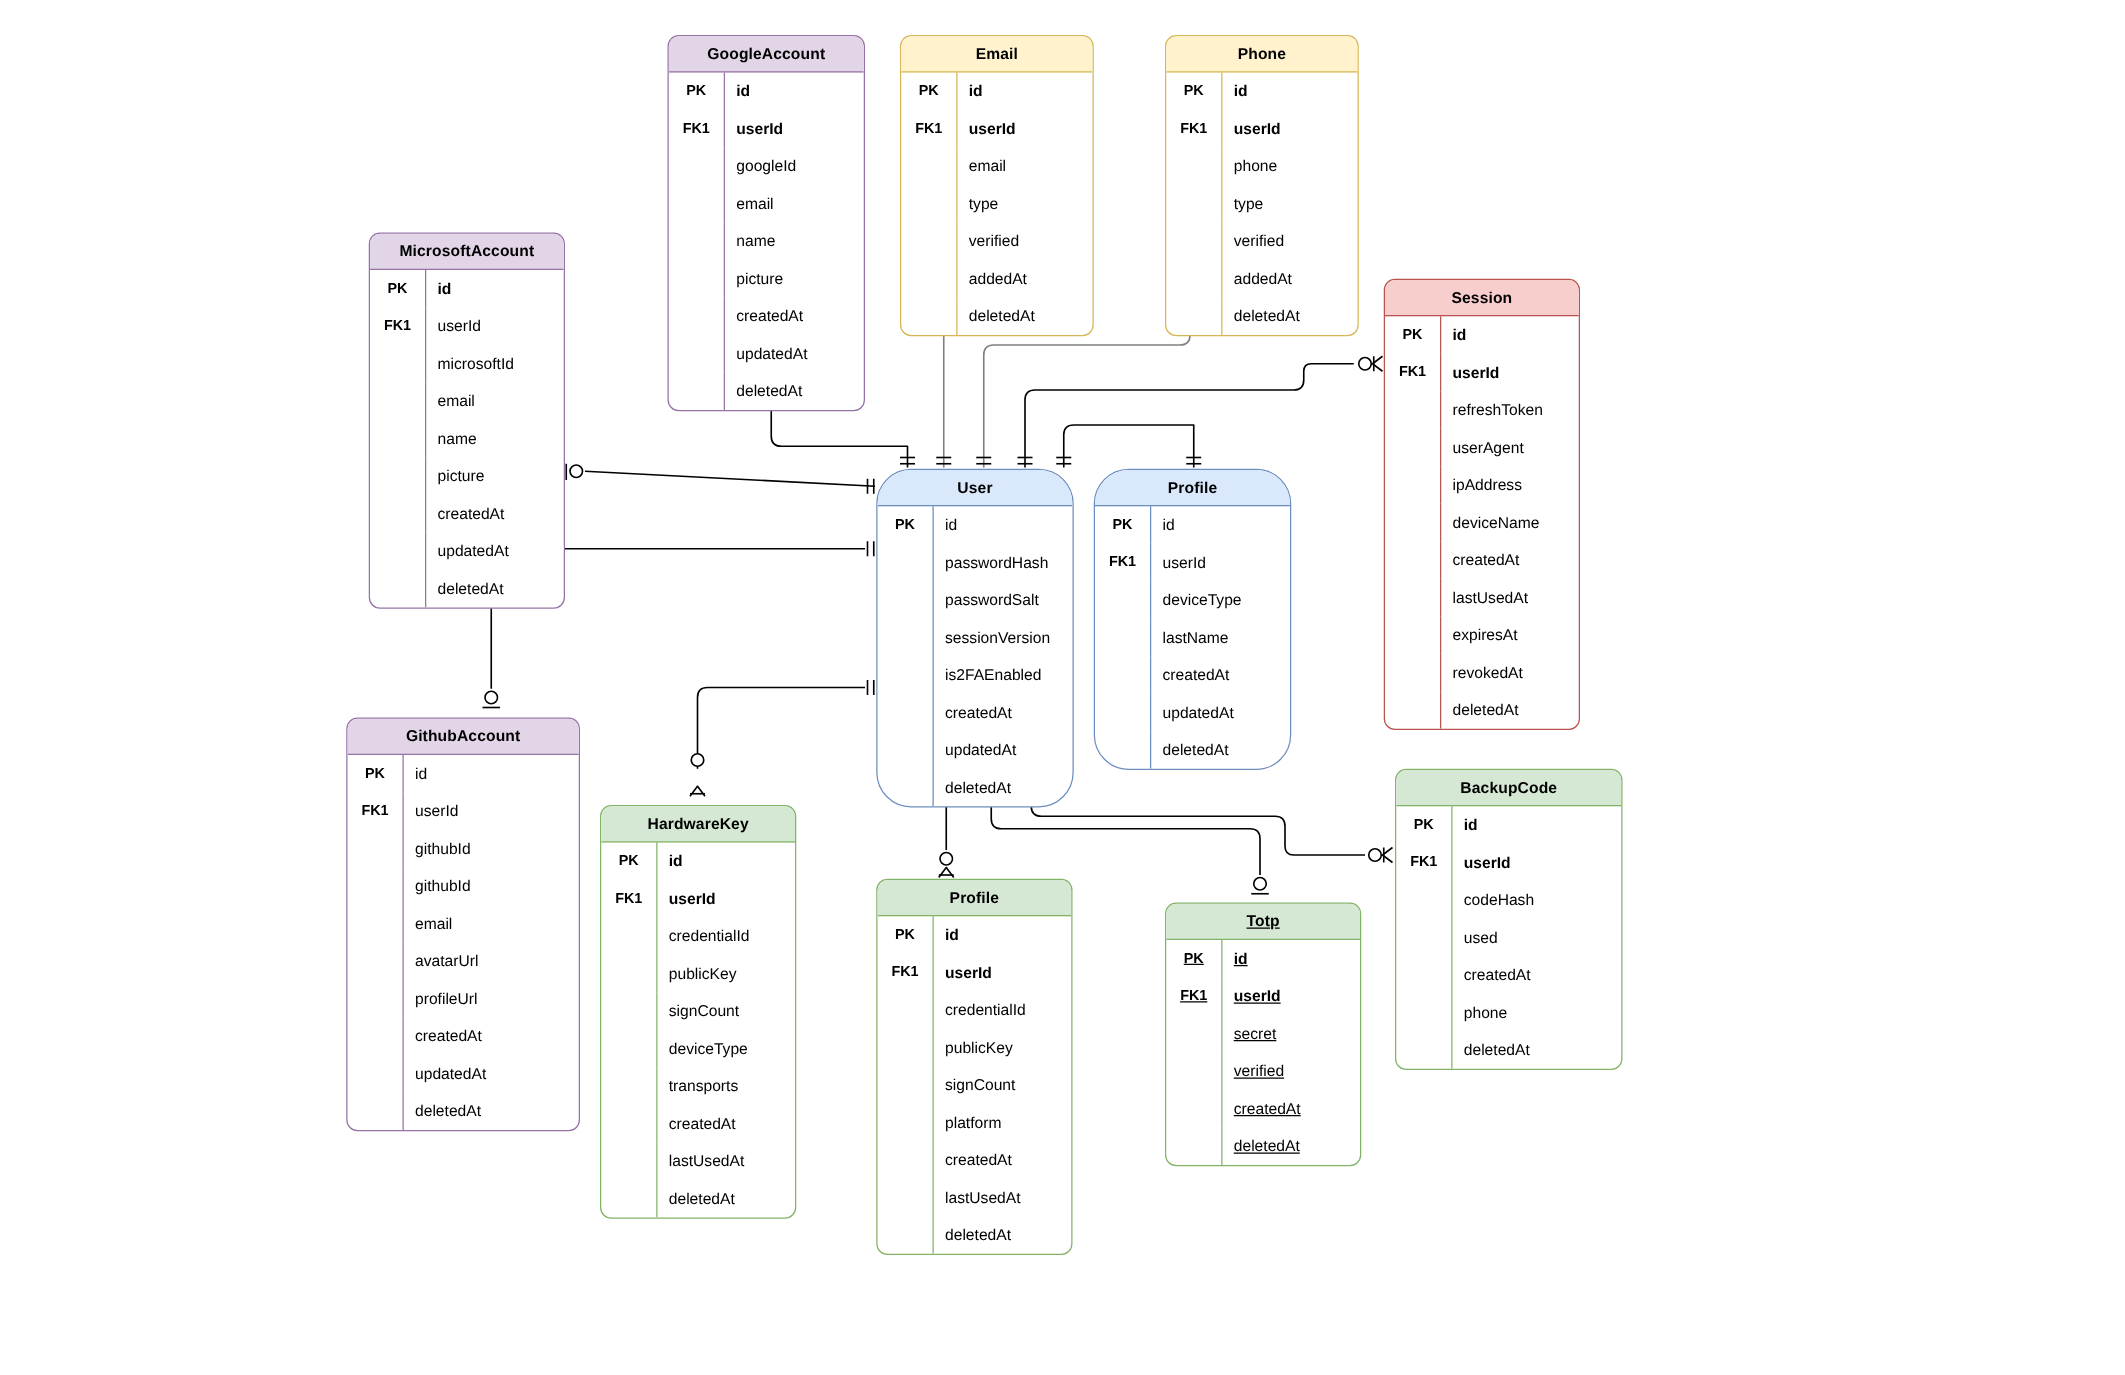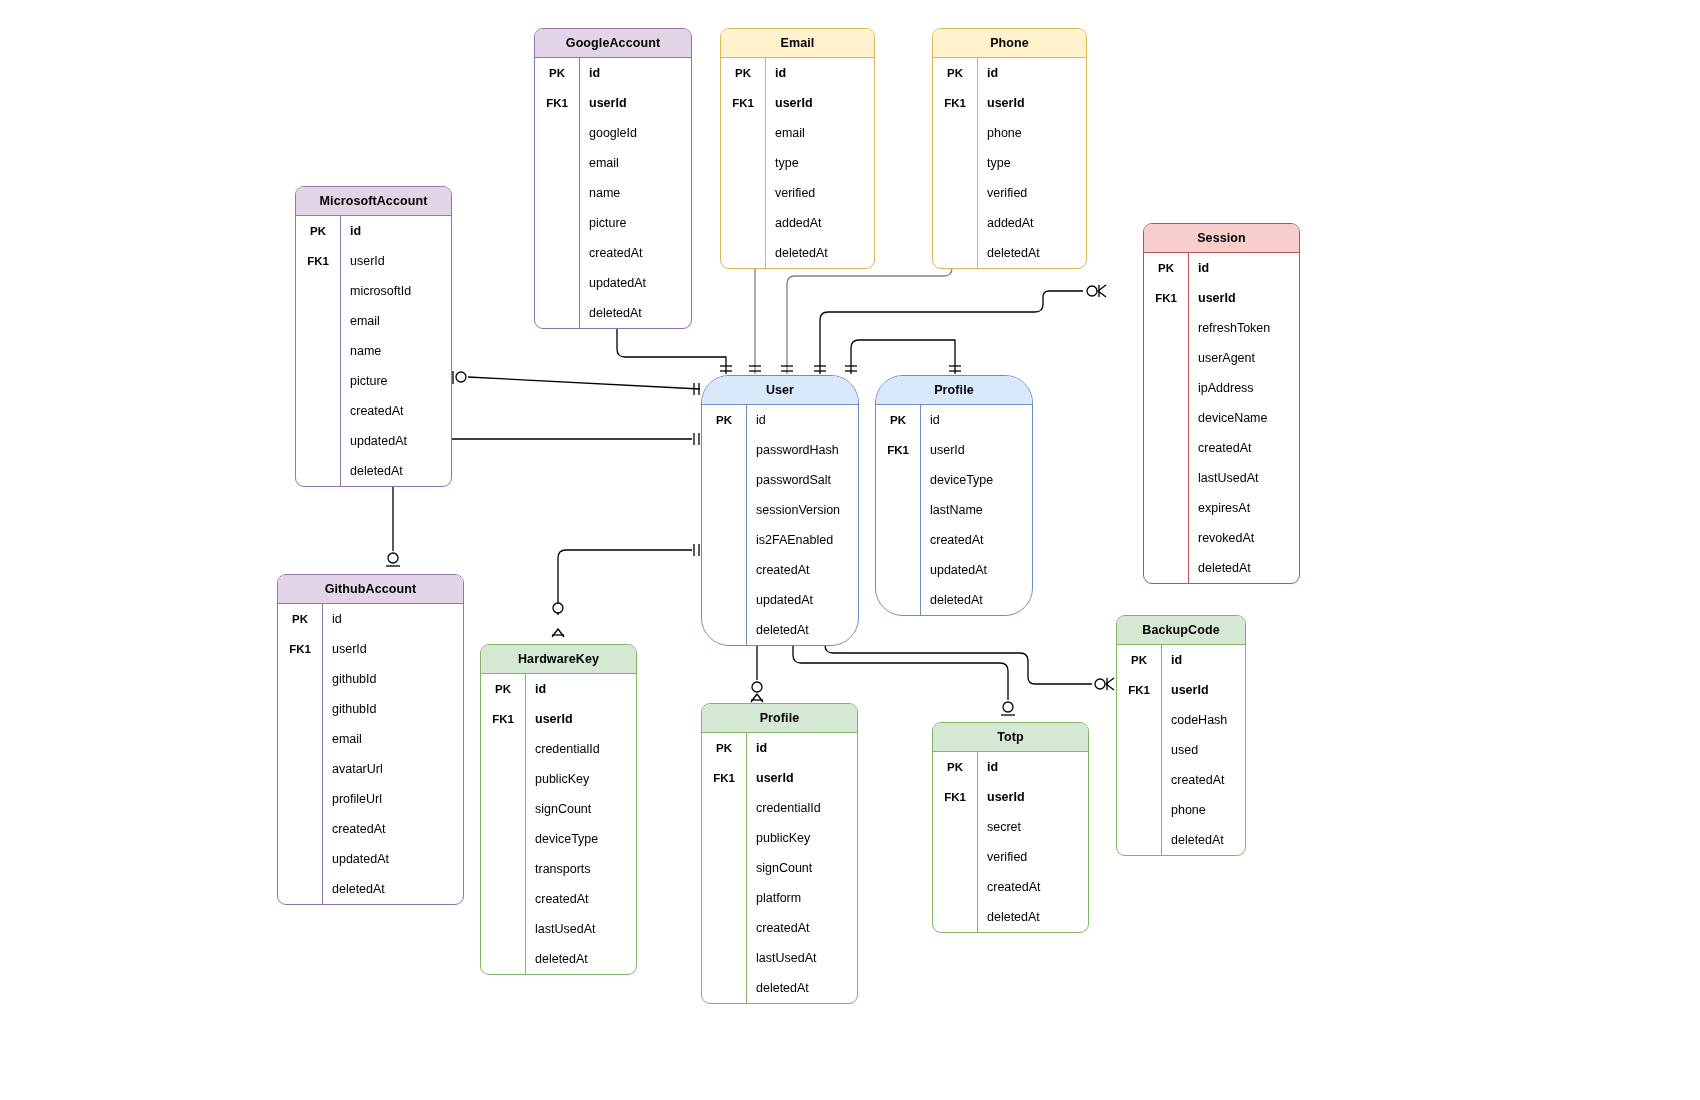--- a/index.html
+++ b/index.html
@@ -351,21 +351,21 @@
           <span class="attr-key"></span>
           <span class="attr-name">updatedAt</span>
         </div>
       <div class="attr-row">
           <span class="attr-key"></span>
           <span class="attr-name">deletedAt</span>
         </div>
     </div>
   </div>
 
-  <div class="entity theme-red" style="left:1107px; top:223px; width:157px;margin-left:36px;">
+  <div class="entity theme-red" style="left:1107px; top:223px; width:157px;">
     <div class="entity-header">Session</div>
     <div class="entity-body">
       <div class="attr-row">
           <span class="attr-key">PK</span>
           <span class="attr-name bold">id</span>
         </div>
       <div class="attr-row">
           <span class="attr-key">FK1</span>
           <span class="attr-name bold">userId</span>
         </div>
@@ -519,21 +519,21 @@
           <span class="attr-key"></span>
           <span class="attr-name">updatedAt</span>
         </div>
       <div class="attr-row">
           <span class="attr-key"></span>
           <span class="attr-name">deletedAt</span>
         </div>
     </div>
   </div>
 
-  <div class="entity theme-green" style="left:1116px; top:615px; width:130px;">
+  <div class="entity theme-green" style="left:1116px; top:615px; width:182px;">
     <div class="entity-header">BackupCode</div>
     <div class="entity-body">
       <div class="attr-row">
           <span class="attr-key">PK</span>
           <span class="attr-name bold">id</span>
         </div>
       <div class="attr-row">
           <span class="attr-key">FK1</span>
           <span class="attr-name bold">userId</span>
         </div>
@@ -641,21 +641,21 @@
           <span class="attr-key"></span>
           <span class="attr-name">lastUsedAt</span>
         </div>
       <div class="attr-row">
           <span class="attr-key"></span>
           <span class="attr-name">deletedAt</span>
         </div>
     </div>
   </div>
 
-  <div class="entity theme-green" style="left:932px; top:722px; width:157px;">
+  <div class="entity theme-green" style="left:932px; top:722px; width:157px;text-decoration:underline;">
     <div class="entity-header">Totp</div>
     <div class="entity-body">
       <div class="attr-row">
           <span class="attr-key">PK</span>
           <span class="attr-name bold">id</span>
         </div>
       <div class="attr-row">
           <span class="attr-key">FK1</span>
           <span class="attr-name bold">userId</span>
         </div>

